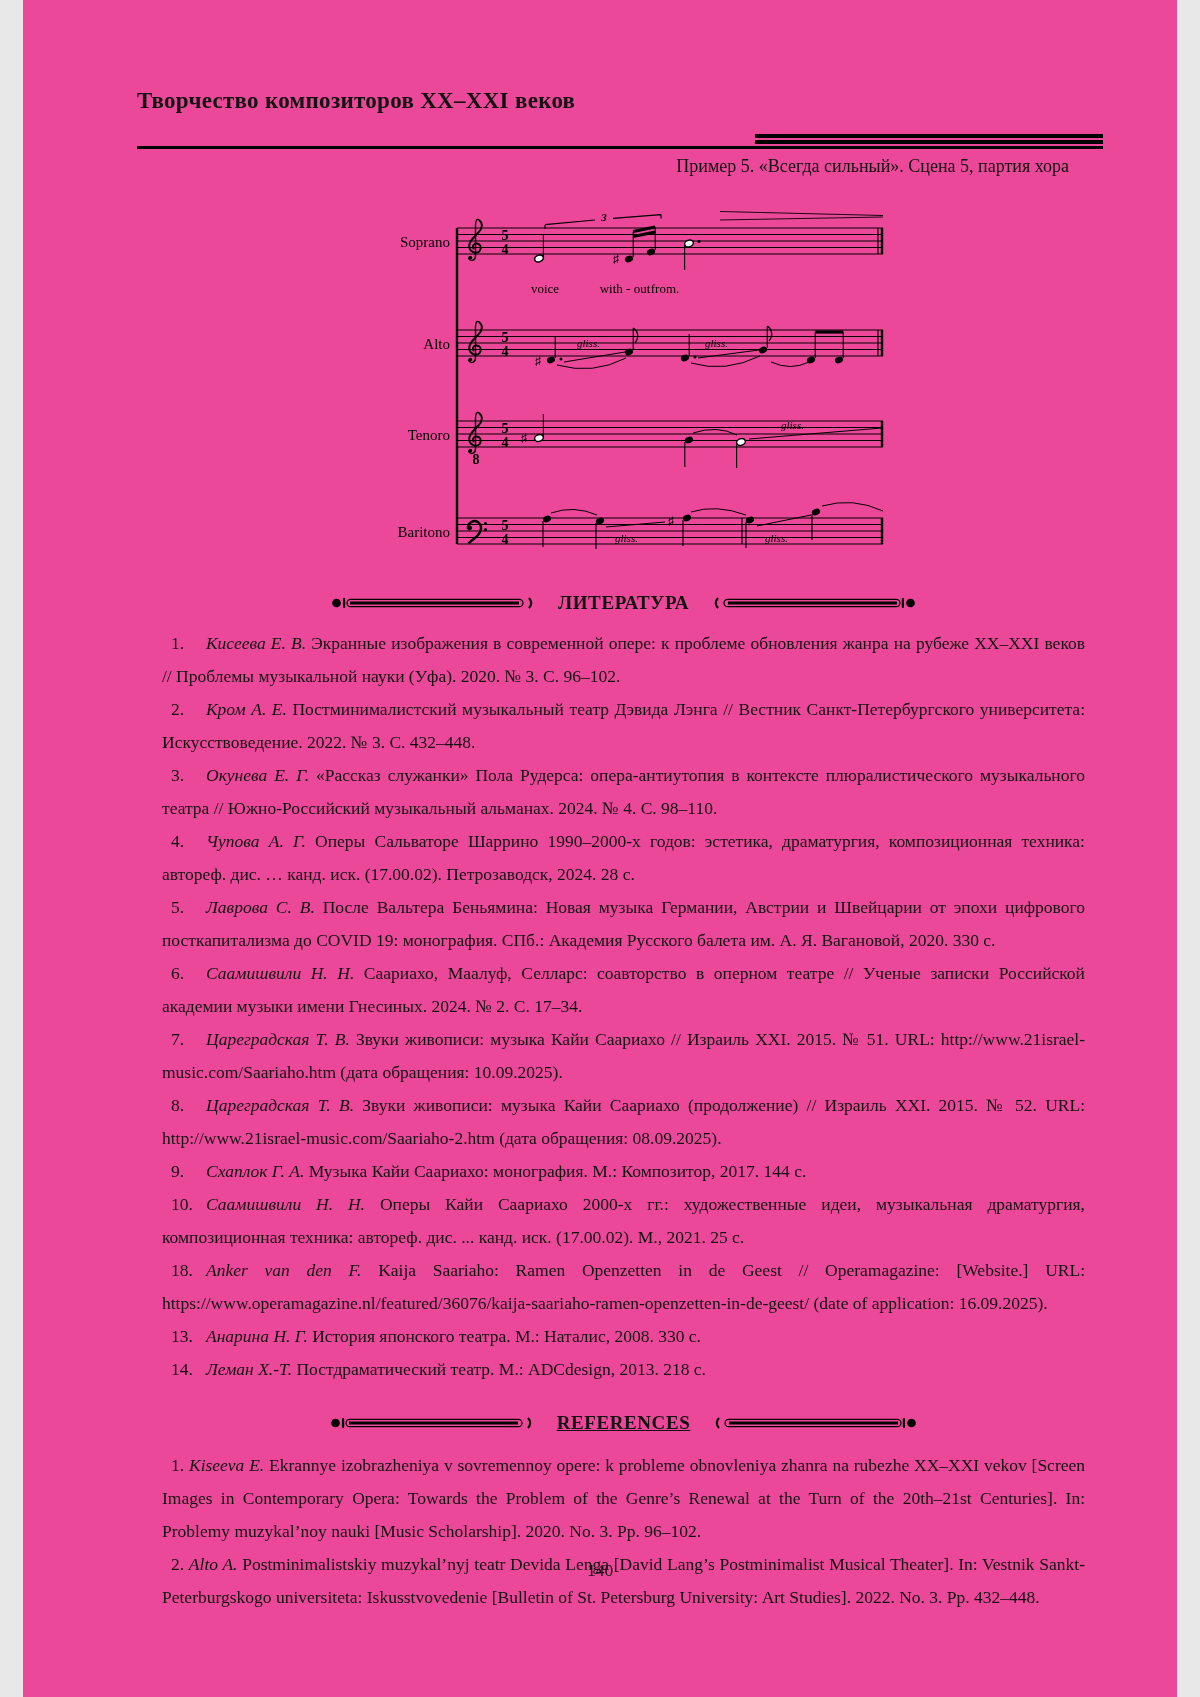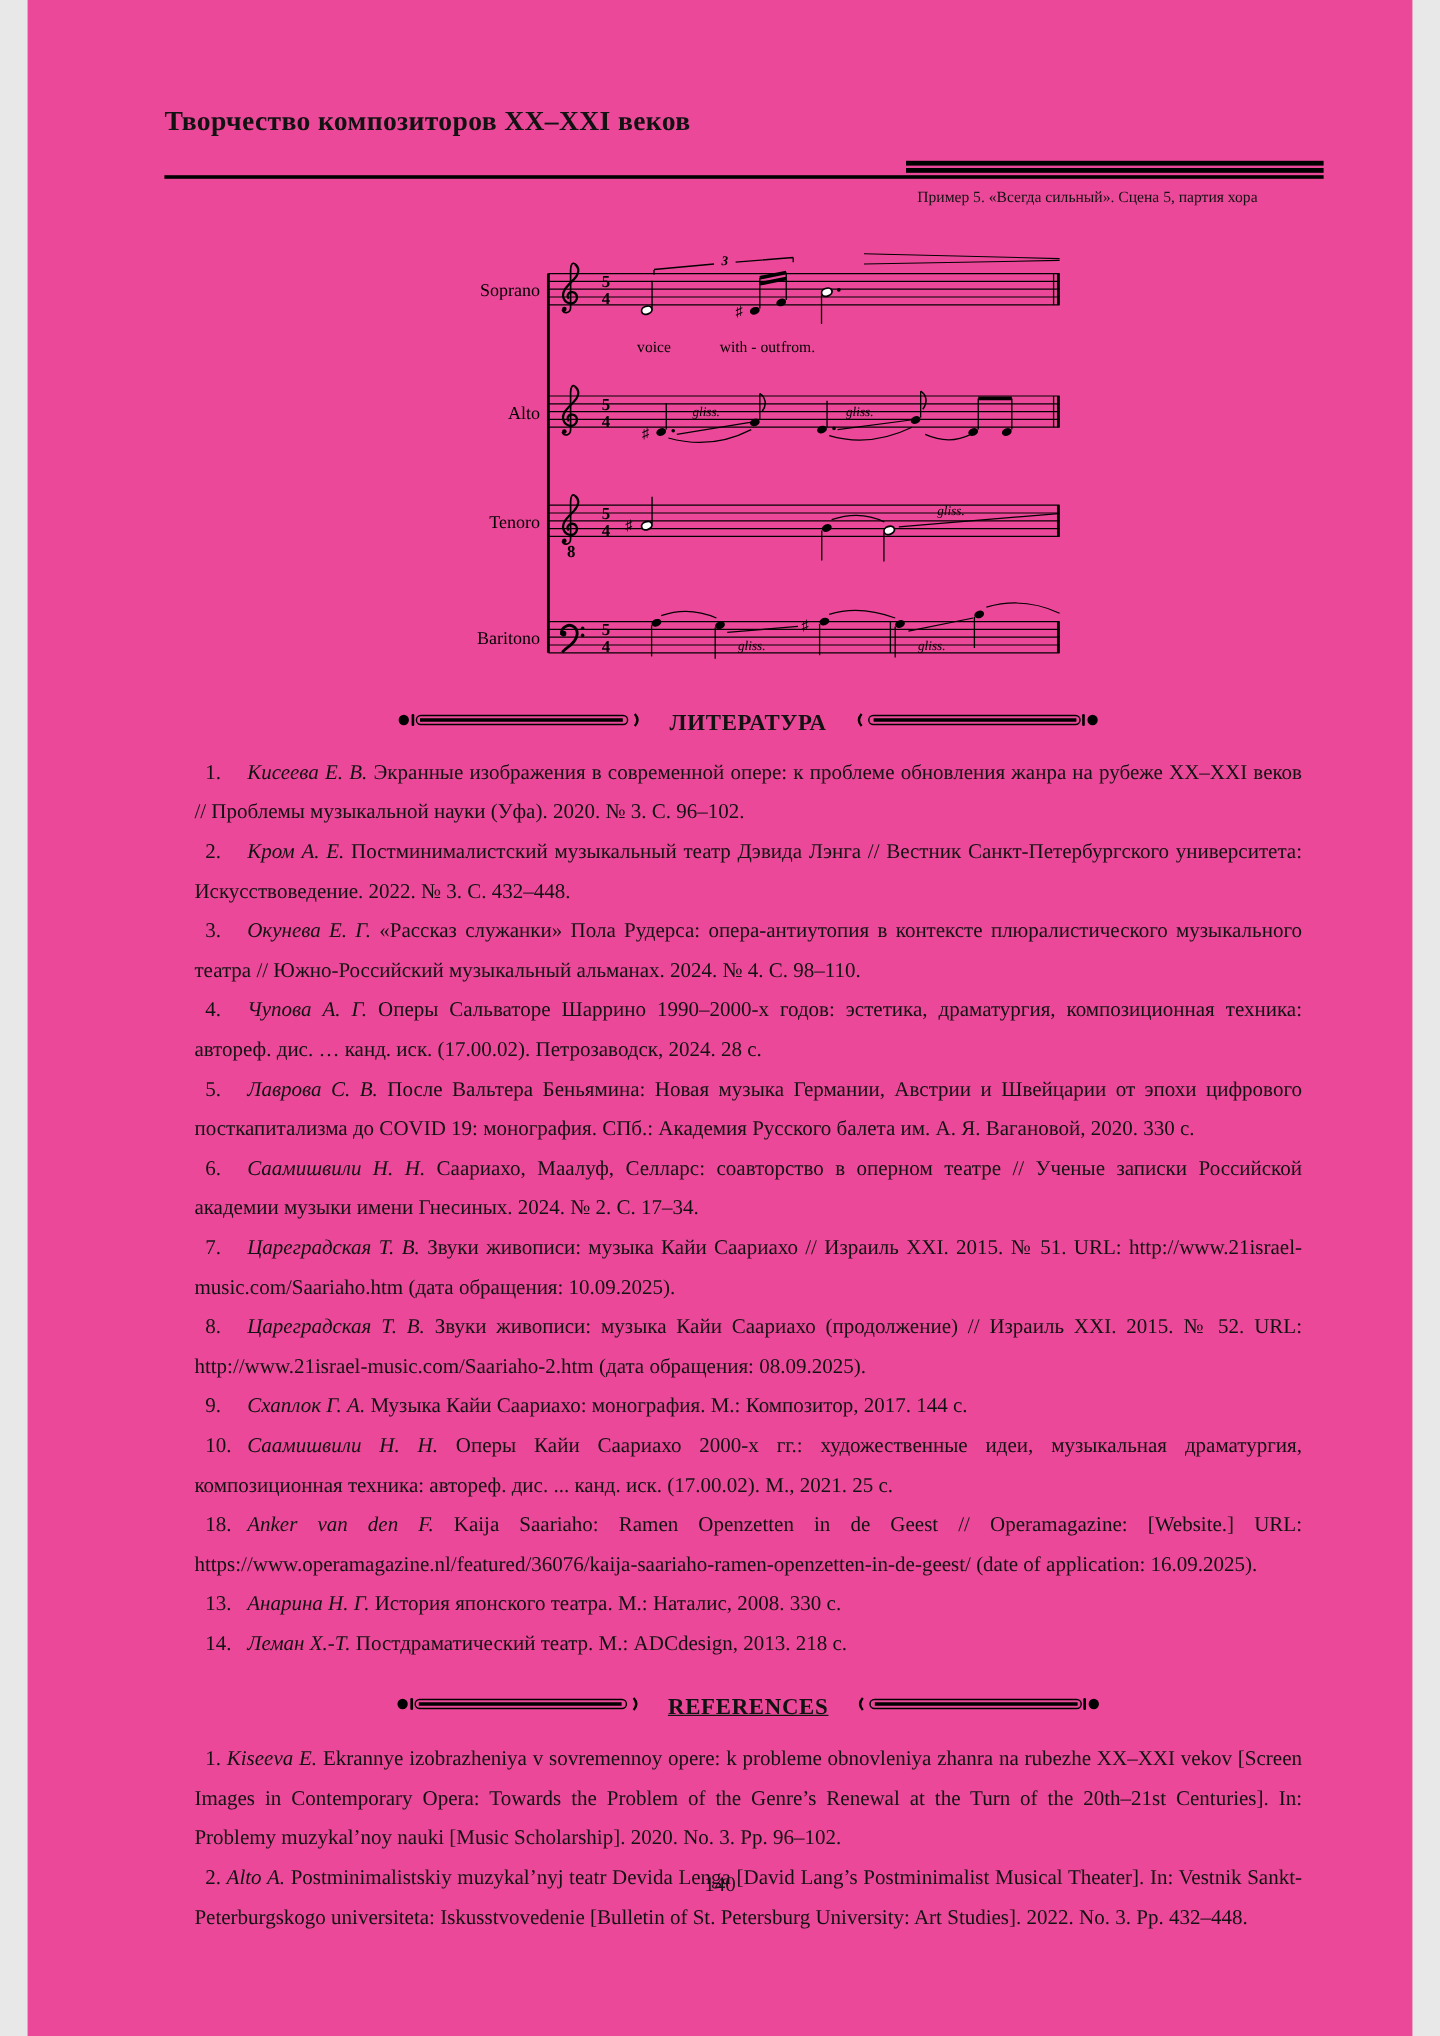--- a/index.html
+++ b/index.html
@@ -2,31 +2,31 @@
 <html lang="ru"><head>
 <meta charset="utf-8">
 <style>
   html,body{margin:0;padding:0;background:#e8e8e8;}
   .page{position:relative;width:1154px;height:1697px;background:#ec4899;color:#121212;
         font-family:"Liberation Serif","DejaVu Serif",serif;overflow:hidden;margin:0 auto;}
   .title{position:absolute;left:114px;top:88px;font-size:23px;font-weight:bold;letter-spacing:.3px;}
   .rule-thin{position:absolute;left:114px;top:146px;width:966px;height:3px;background:#000;}
   .rule-thick{position:absolute;left:732px;width:348px;height:3.6px;background:#000;}
   .rt1{top:134px;} .rt2{top:140px;}
-  .caption{position:absolute;right:129px;top:156px;font-size:13px;}
+  .caption{position:absolute;right:108px;top:156px;font-size:18px;}
   .score{position:absolute;left:330px;top:198px;}
   .score text{font-family:"Liberation Serif","DejaVu Serif",serif;}
   .gliss{font-style:italic;font-size:11px;}
   .lyric{font-size:13px;}
   .partlabel{font-size:15px;}
   .tsig{font-size:14px;font-weight:bold;}
   .tuplet{font-size:11px;font-style:italic;font-weight:bold;}
   .acc{font-family:"DejaVu Sans",sans-serif;font-size:12px;}
   .textblock{position:absolute;left:139px;top:592px;width:923px;}
-  .heading-row{display:flex;align-items:flex-start;justify-content:center;margin:0 0 13px 0;}
+  .heading-row{display:flex;align-items:center;justify-content:center;margin:0 0 13px 0;}
   .heading-row.refs{margin:26px 0 15px 0;text-decoration:underline;}
   .sec-heading{font-size:19px;font-weight:bold;letter-spacing:.6px;margin:0 22px;white-space:nowrap;}
   .bib-item{margin:0;font-size:17.5px;line-height:33px;text-align:justify;text-indent:9px;
             overflow-wrap:anywhere;}
   .lit-item .num{display:inline-block;width:35px;text-indent:0;}
   .author{font-style:italic;}
   .pagenum{position:absolute;left:0;top:1560px;width:100%;text-align:center;font-size:17.5px;}
   .flourish{flex:0 0 auto;}
 </style>
 </head>

